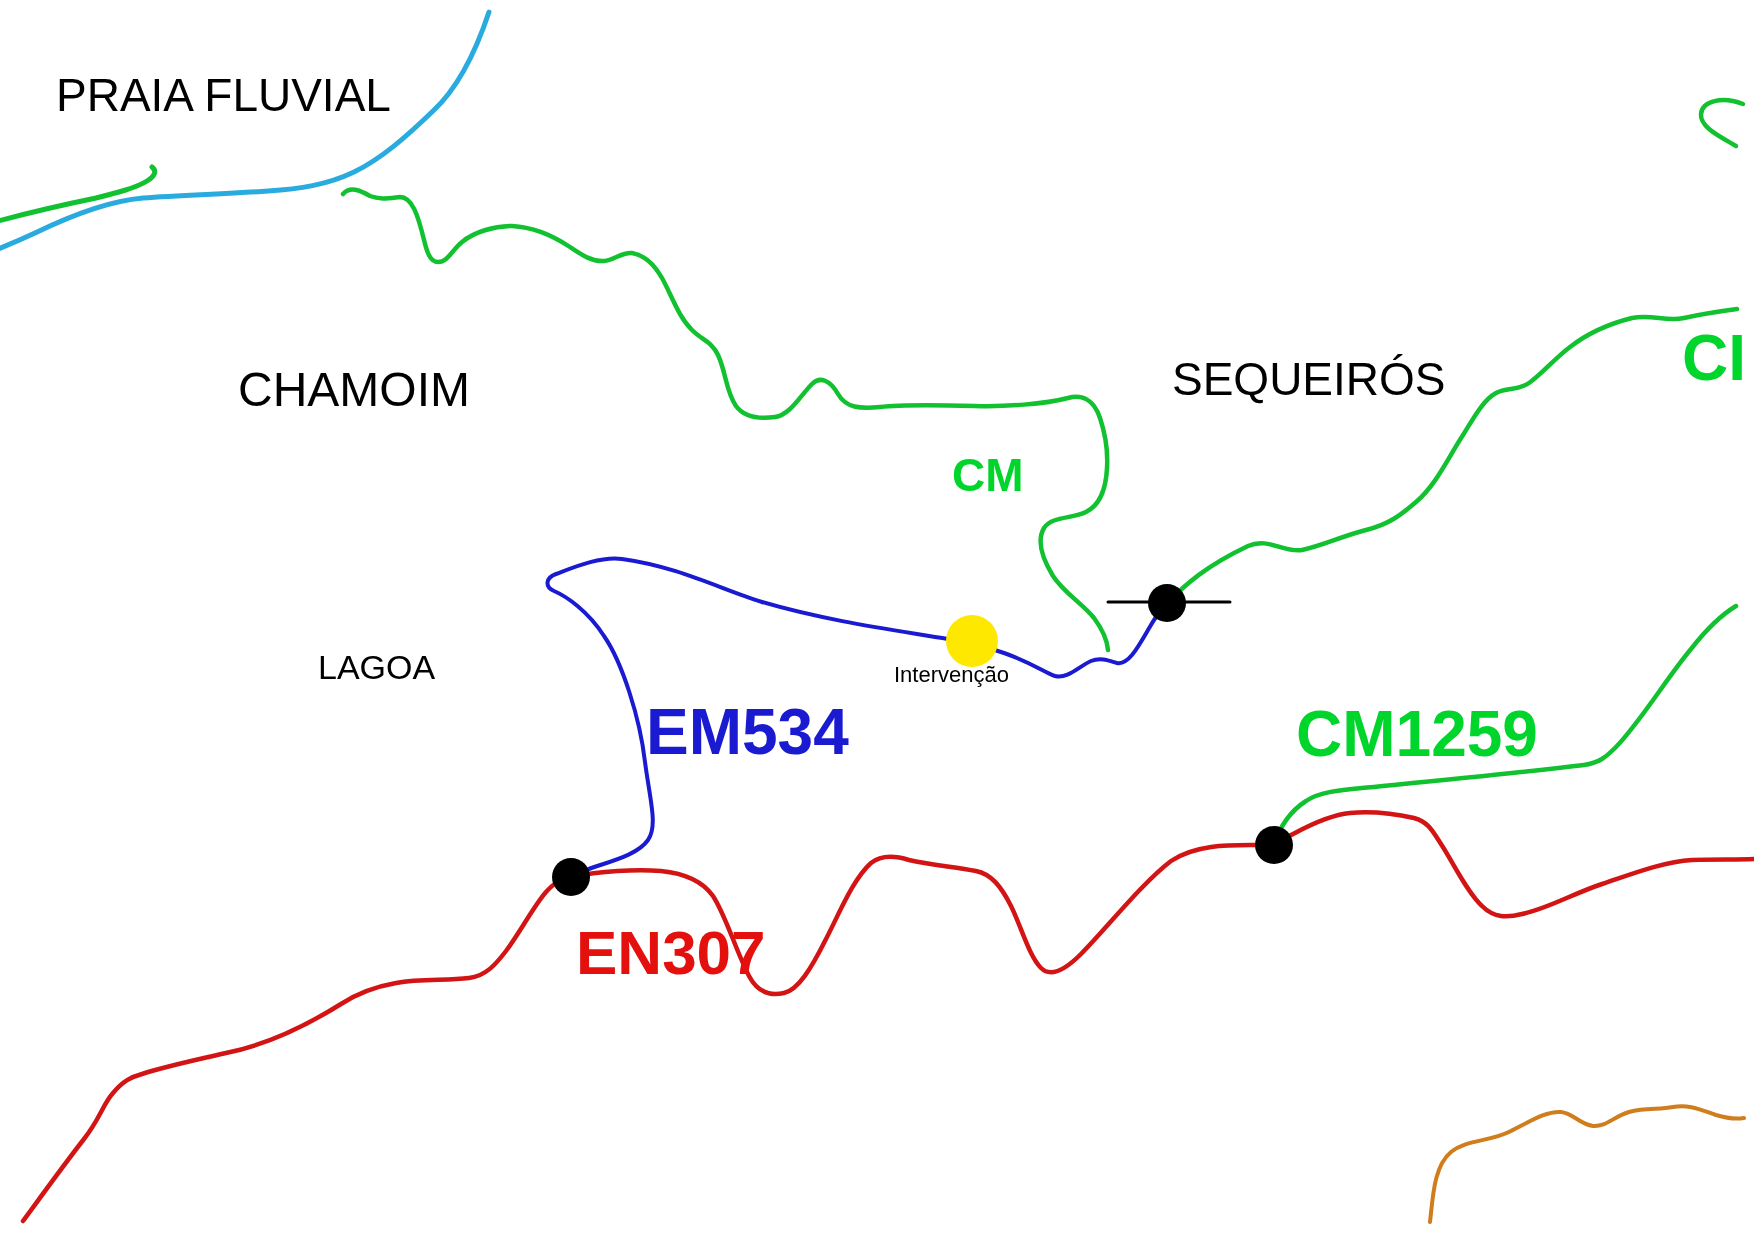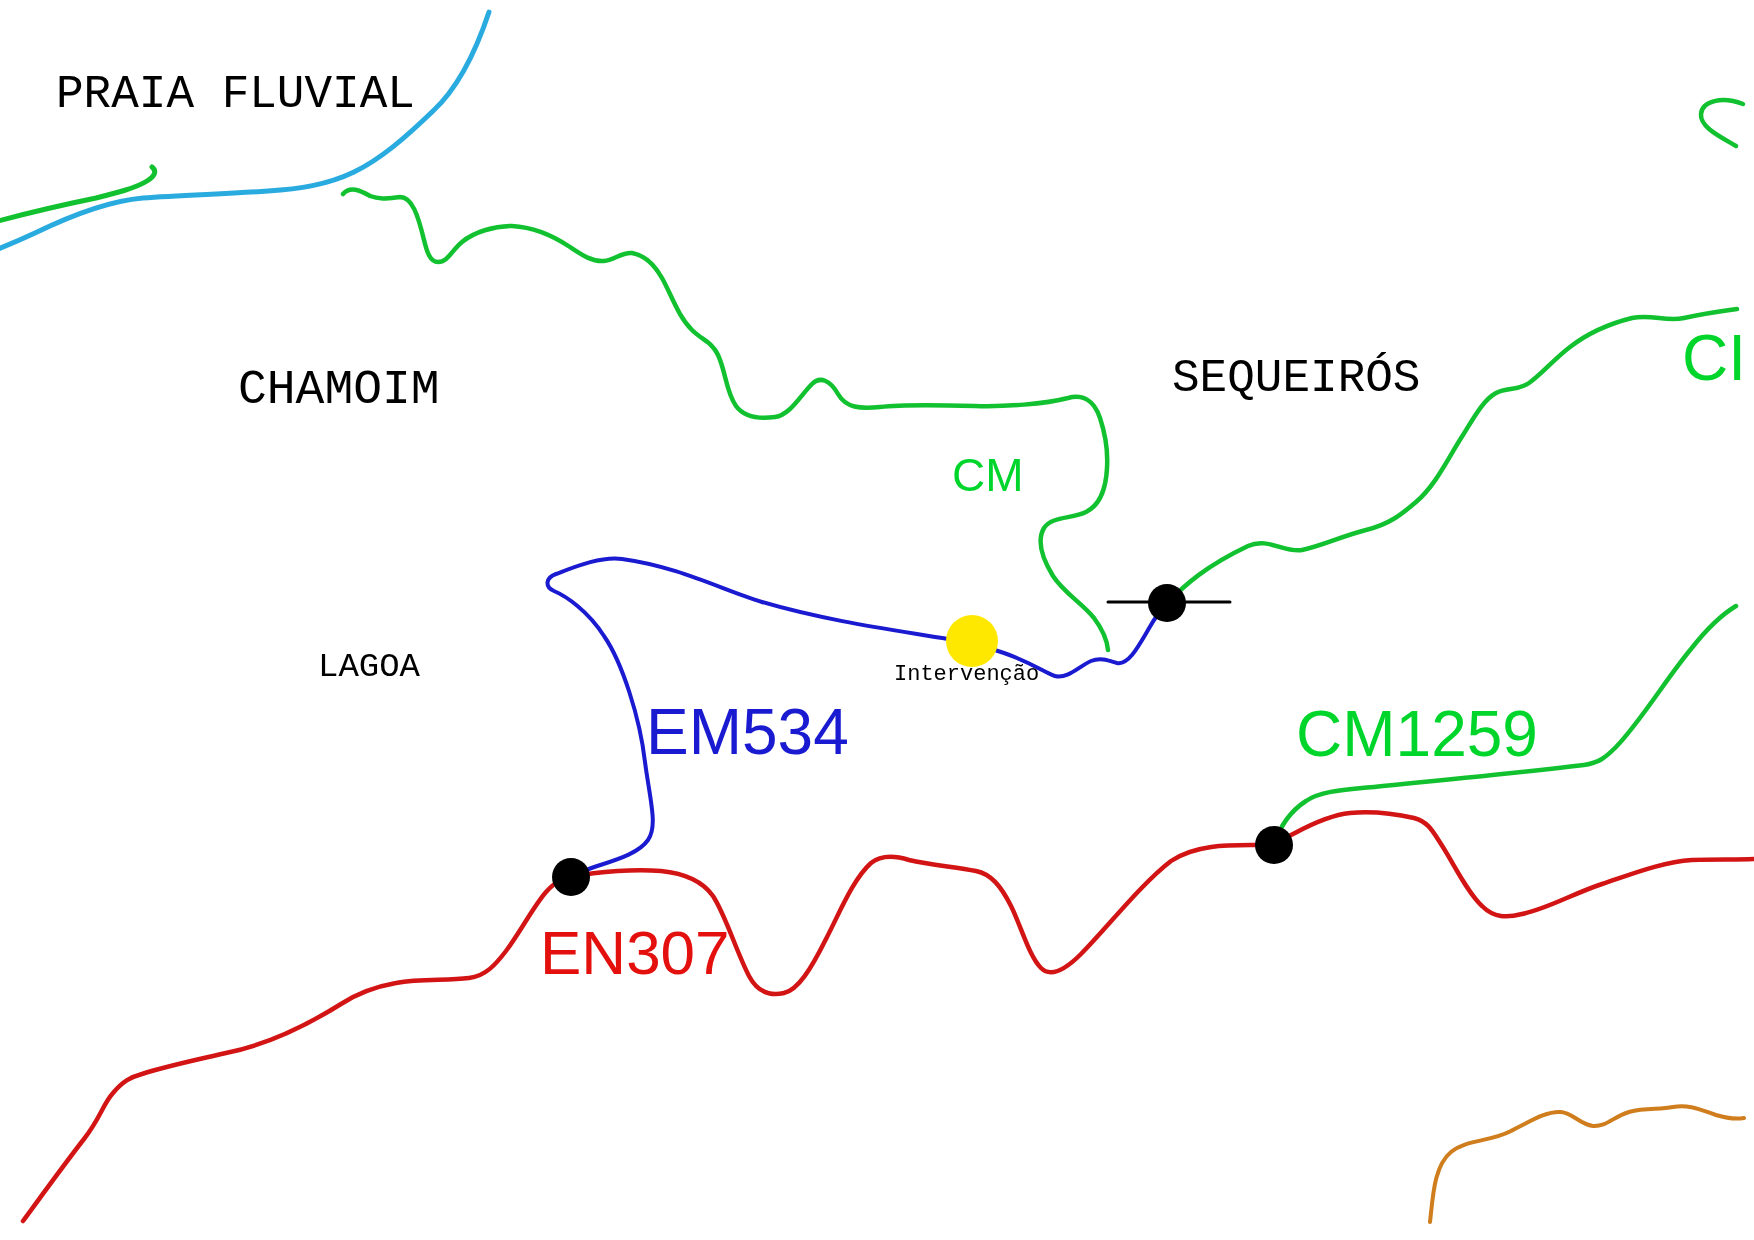--- a/index.html
+++ b/index.html
@@ -1,25 +1,25 @@
 <!DOCTYPE html>
 <html><head>
 <meta charset="utf-8">
 <style>
   html,body{margin:0;padding:0;}
   body{width:1754px;height:1240px;background:#ffffff;overflow:hidden;
        font-family:"Liberation Sans",sans-serif;}
   #map{position:relative;width:1754px;height:1240px;overflow:hidden;background:#ffffff;}
   #roads-svg{position:absolute;left:0;top:0;}
   .map-label{position:absolute;white-space:nowrap;line-height:1;user-select:none;}
-  .place{font-family:Liberation Mono, monospace;color:#000000;}
-  .road-label{font-family:"Liberation Sans",sans-serif;font-weight:normal;}
+  .place{font-family:Liberation Sans, sans-serif;color:#000000;}
+  .road-label{font-family:"Liberation Sans",sans-serif;font-weight:bold;}
   .green-label{color:#00d52c;}
   .blue-label{color:#1a1ad1;}
-  .red-label{color:#e3100e;}
+  .red-label{color:#e3100e;margin-left:36px;}
 
   #label-praia-fluvial{left:56px;top:72px;font-size:46px;}
   #label-chamoim{left:238px;top:366px;font-size:48px;}
   #label-sequeiros{left:1172px;top:356px;font-size:46px;}
   #label-lagoa{left:318px;top:650px;font-size:34px;}
   #label-intervencao{left:894px;top:664px;font-size:22px;}
   #label-cm{left:952px;top:452px;font-size:46px;}
   #label-em534{left:646px;top:700px;font-size:64px;text-align:center;}
   #label-cm1259{left:1296px;top:702px;font-size:64px;}
   #label-en307{left:540px;top:922px;font-size:62px;}

